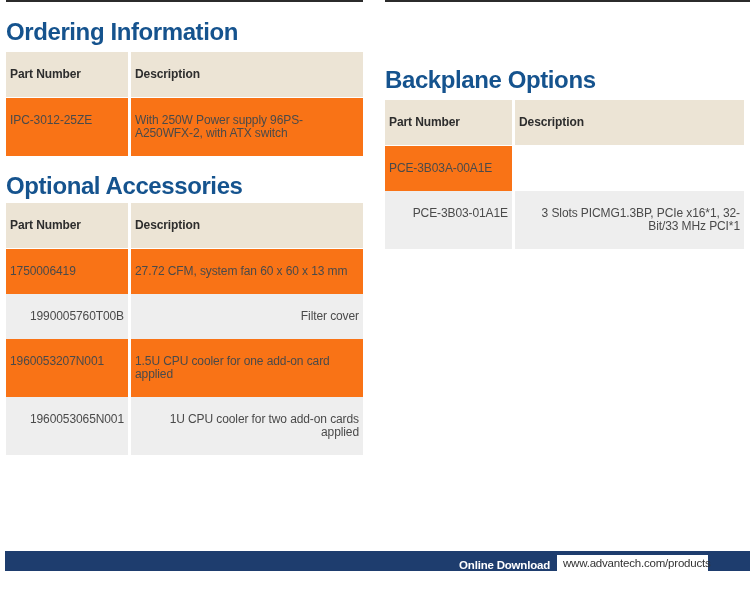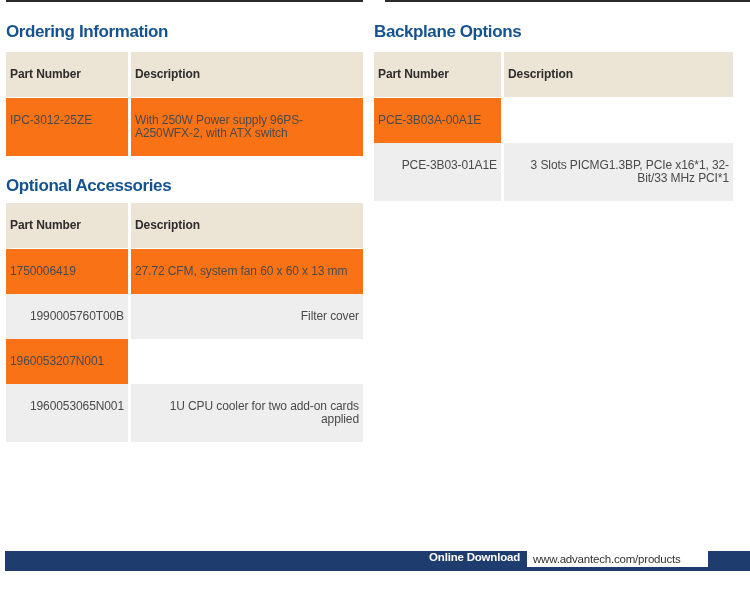--- a/index.html
+++ b/index.html
@@ -9,25 +9,25 @@
     background:#ffffff;
     font-family:"Liberation Sans", sans-serif;
     overflow:hidden;
   }
   .top-rule { position:absolute; top:0; height:2px; background:#2b2b2b; }
   .rule-left  { left:6px;   width:357px; }
   .rule-right { left:385px; width:365px; }
 
   .col { position:absolute; top:2px; }
   .col-left  { left:6px;   width:357px; }
-  .col-right { left:374px; width:359px; }
+  .col-right { left:385px; width:359px;margin-top:48px; }
 
   h2.sec {
     margin:19px 0 0 0;
-    font-size:17px; line-height:21px;
+    font-size:24px; line-height:21px;
     font-weight:bold;
     color:#15538e;
     letter-spacing:-0.4px;
   }
   .tbl { margin-top:10px; }
   .tbl2 { margin-top:7px; }
   h2.sec-follow { }
 
   .trow { display:flex; }
   .trow .cell {
@@ -40,28 +40,28 @@
   .col-right .cell-part { width:119px; }
   .cell-desc { flex:1; }
   .thead { margin-bottom:1px; }
   .thead .cell { background:#ece4d5; font-weight:bold; color:#2d2d2d; }
   .row-dark  .cell { background:#f97316; }
   .row-light .cell { background:#eeeeee;text-align:right; }
 
   .footer {
     position:absolute; left:5px; right:0; top:551px; height:20px;
     background:#1e3d6e;
-    display:flex; align-items:flex-start; justify-content:flex-end;
+    display:flex; align-items:flex-end; justify-content:flex-end;
   }
   .footer-label {
     color:#ffffff; font-weight:bold; font-size:11.5px;
     margin-right:7px; letter-spacing:-0.2px; white-space:nowrap;
   }
   .url-box {
-    background:#ffffff; width:181px; height:16px;
+    background:#ffffff; width:151px; height:16px;
     margin-right:42px;
     display:flex; align-items:center;
   }
   .url-text {
     font-size:11.5px; color:#333333;
     padding-left:6px; letter-spacing:-0.2px; white-space:nowrap;
   }
 </style>
 </head>
 <body>
@@ -94,20 +94,21 @@
     <div class="trow row-dark">
       <div class="cell cell-part">1750006419</div>
       <div class="cell cell-desc">27.72 CFM, system fan 60 x 60 x 13 mm</div>
     </div>
     <div class="trow row-light">
       <div class="cell cell-part">1990005760T00B</div>
       <div class="cell cell-desc">Filter cover</div>
     </div>
     <div class="trow row-dark">
       <div class="cell cell-part">1960053207N001</div>
+      <div class="cell cell-desc">1.5U CPU cooler for one add-on card applied</div>
     </div>
     <div class="trow row-light">
       <div class="cell cell-part">1960053065N001</div>
       <div class="cell cell-desc">1U CPU cooler for two add-on cards applied</div>
     </div>
   </div>
 
 </div>
 
 <div class="col col-right">

